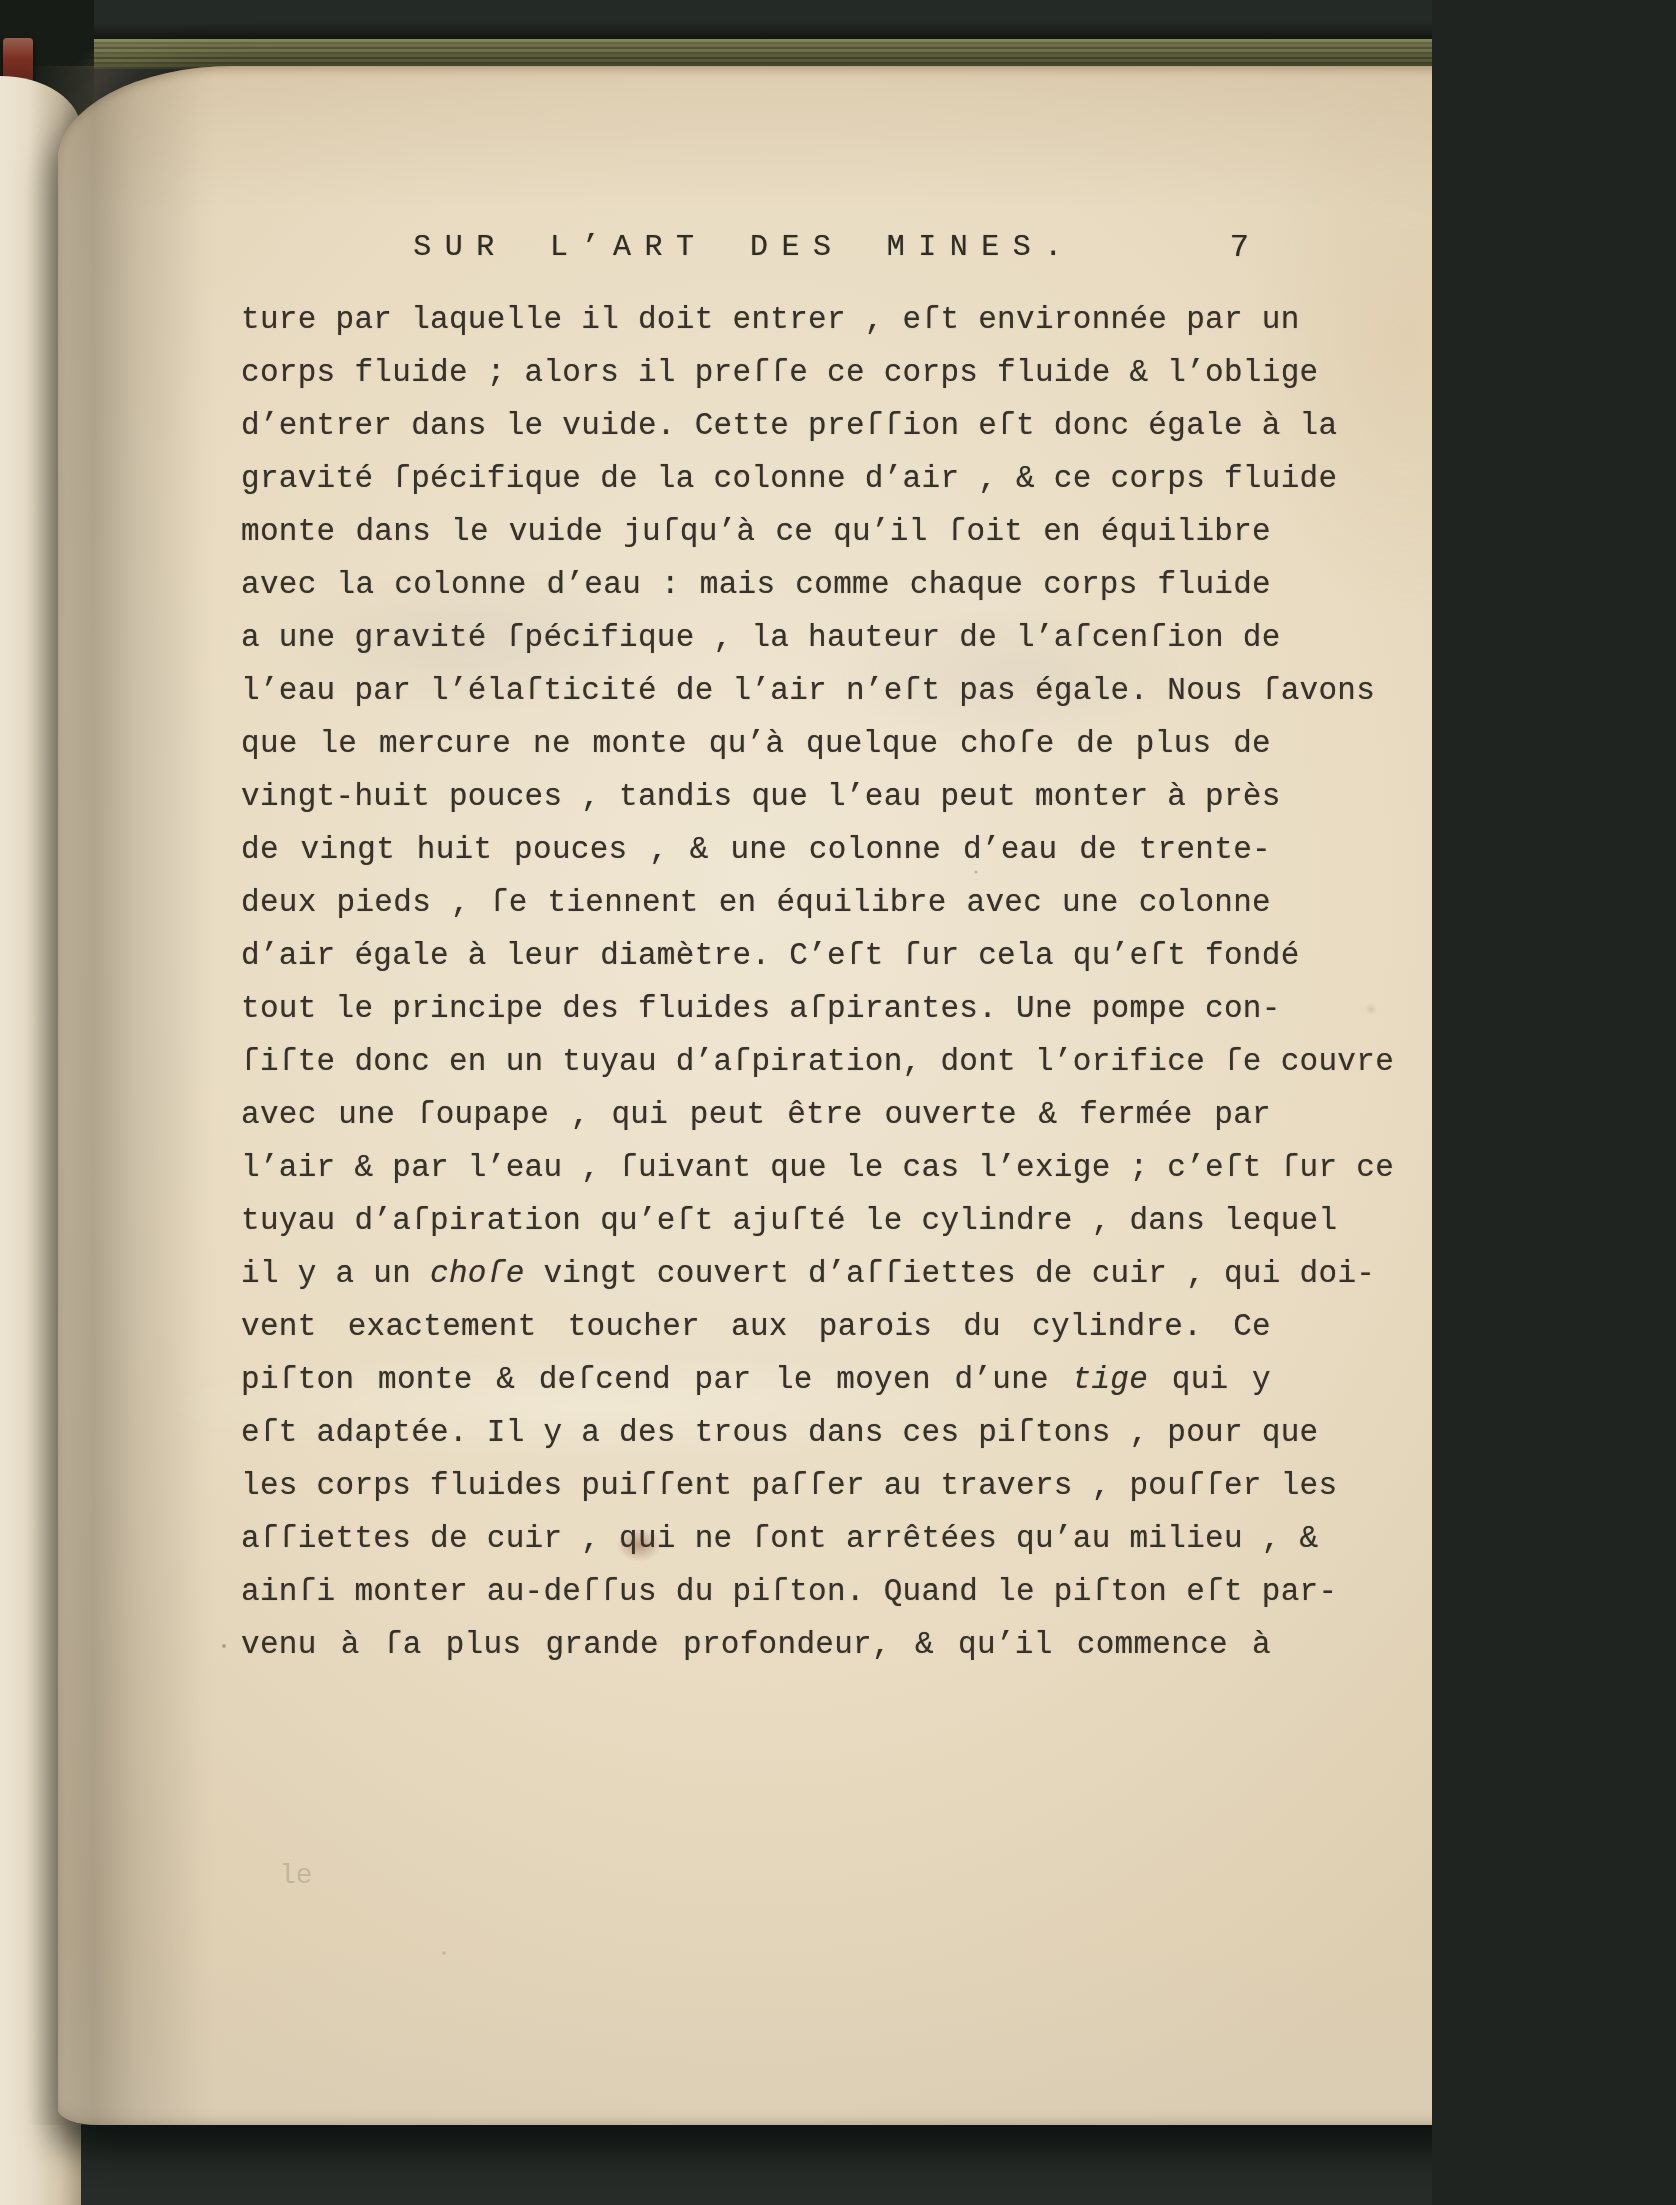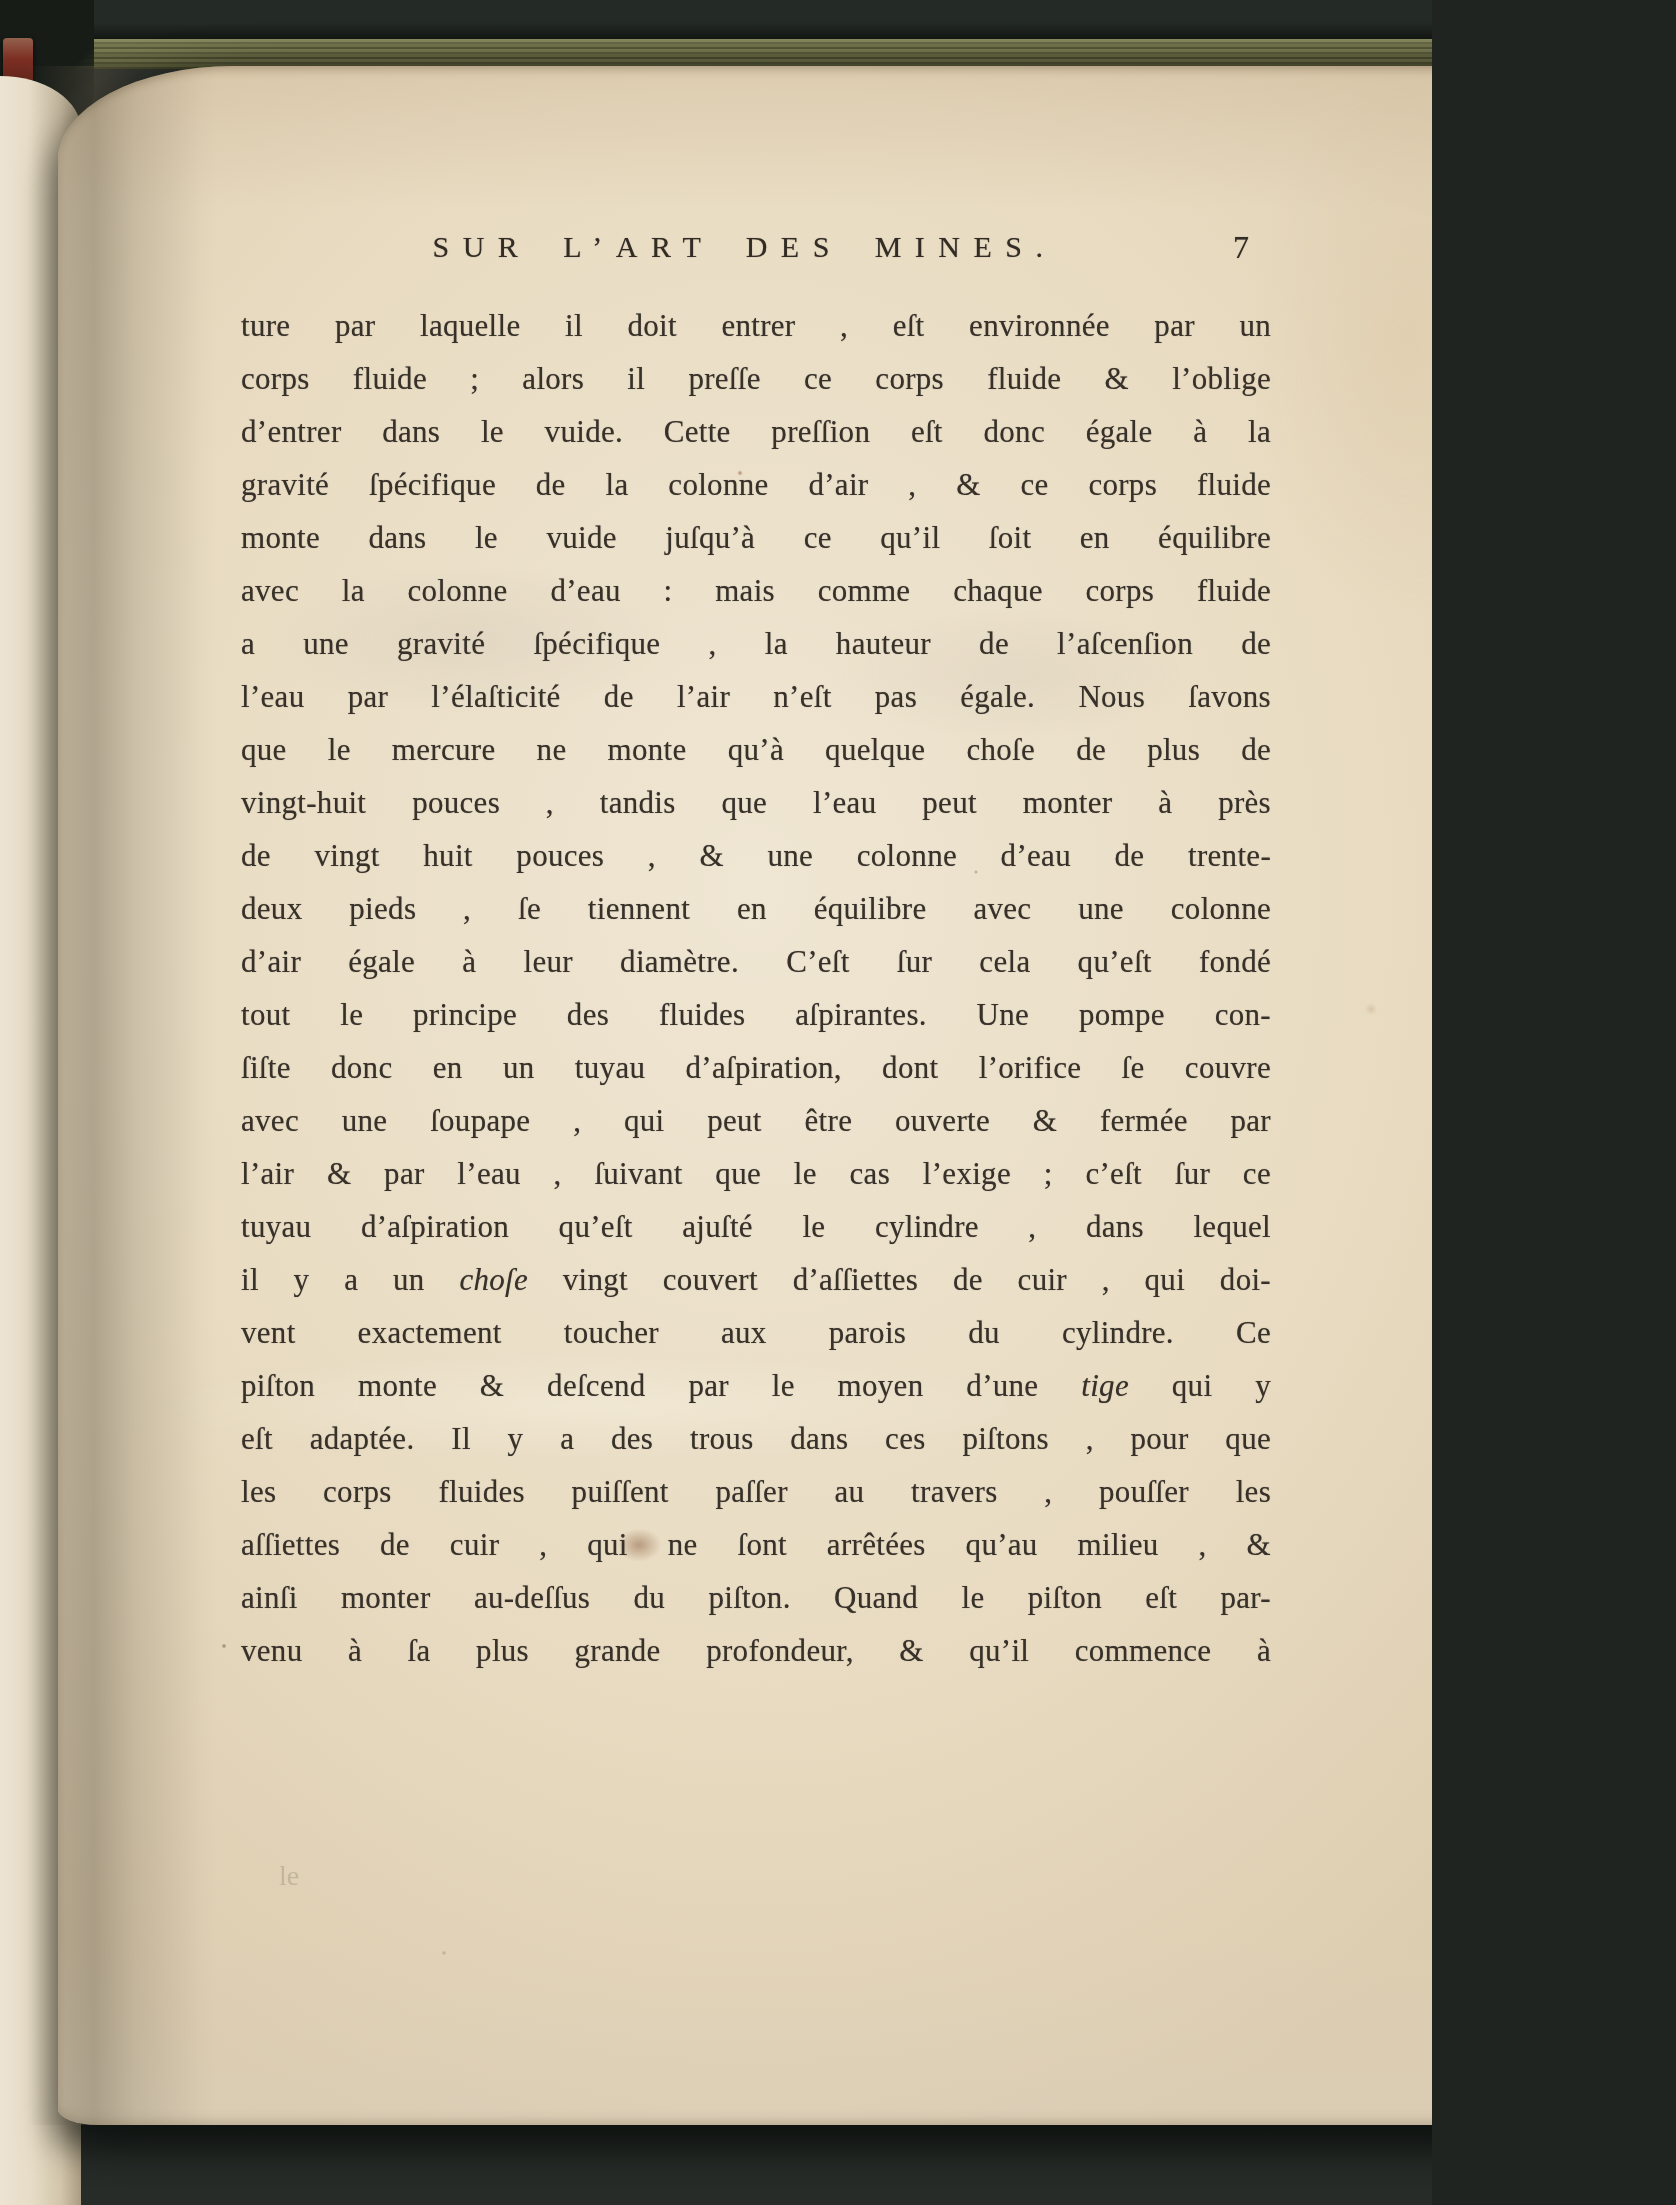--- a/index.html
+++ b/index.html
@@ -1,19 +1,19 @@
 <!DOCTYPE html>
 <html style="font-size:10.8px"><head>
 <meta charset="utf-8">
 <style>
   html,body{margin:0;padding:0;background:#1f2421;}
   .scene{
     position:relative;width:1432px;height:2205px;overflow:hidden;
     background:linear-gradient(180deg,#262b27 0%,#2b302d 35%,#272c29 100%);
-    font-family:Liberation Serif, serif;
+    font-family:Liberation Mono, monospace;
   }
   
   .board-top{position:absolute;left:0;top:0;width:1618px;height:28px;background:#242a25;}
   .band-gap{position:absolute;left:0;top:24px;width:1591px;height:16px;
     background:linear-gradient(180deg,rgba(10,14,10,0.05),rgba(6,10,7,0.65));}
   
   .edge-band{
     position:absolute;left:30px;top:39px;width:1551px;height:30px;
     background:
       linear-gradient(180deg,rgba(255,255,220,0.10),rgba(0,0,0,0.25)),
@@ -68,21 +68,21 @@
   
   .textcol{position:absolute;left:241px;top:229px;width:1030px;color:#362f27;}
   .header{position:relative;height:47px;}
   .title{
     position:absolute;left:calc(50% - 11.5px);transform:translateX(-50%);top:1.3px;
     font-size:30px;letter-spacing:13.5px;word-spacing:10.8px;white-space:nowrap;
     color:#322c25;text-shadow:0 0 1px rgba(50,42,34,0.55);
   }
   .pagenum{position:absolute;right:22px;top:0;font-size:32px;color:#322c25;
     text-shadow:0 0 1px rgba(50,42,34,0.55);}
-  .lines{margin-top:23px;}
+  .lines{margin-top:17px;}
   .text-line{
     font-size:31px;line-height:53px;height:53px;letter-spacing:0.3px;
     text-align:justify;text-align-last:justify;white-space:nowrap;
     color:#37312a;text-shadow:0 0 0.9px rgba(54,46,38,0.5);
   }
   .text-line .it{font-style:italic;}
   .catchghost{position:absolute;left:38px;top:1631px;font-size:28px;color:rgba(110,100,85,0.26);}
 </style>
 </head>
 <body>

